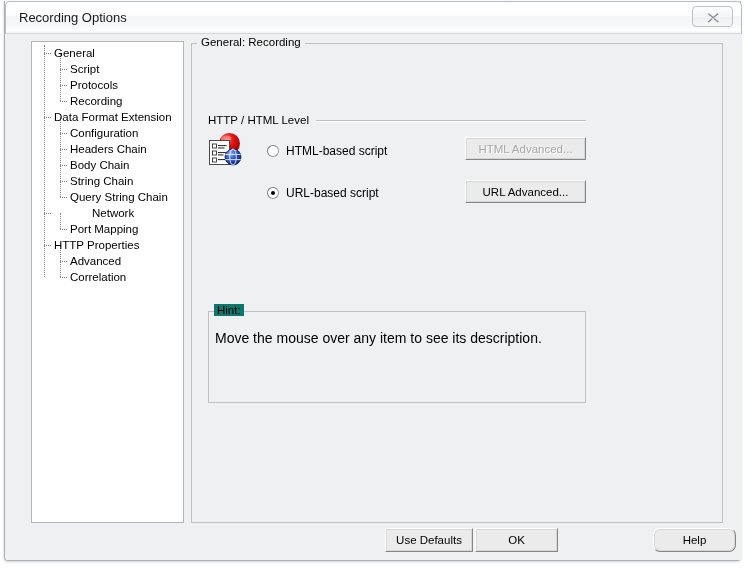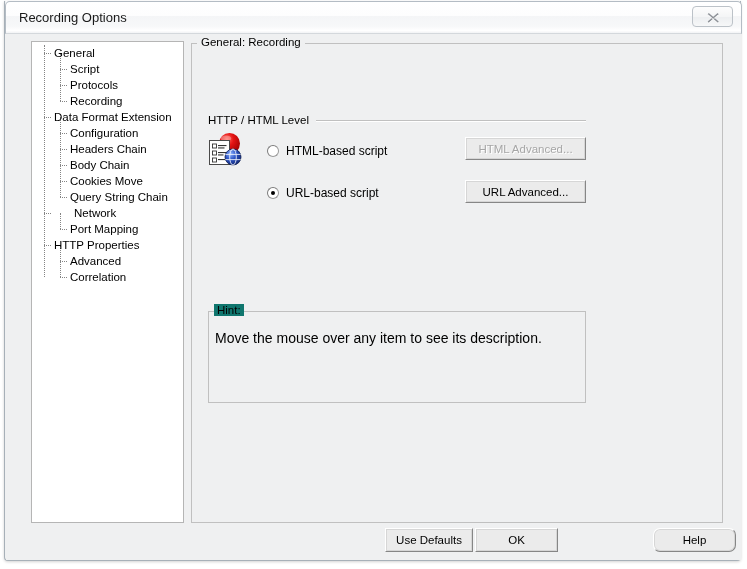--- a/index.html
+++ b/index.html
@@ -311,29 +311,29 @@
           <div class="tree-item" style="top: 0px;">
             <div class="tdash" style="left: 28px; top: 8px; width: 7px;"></div>
             <span class="lbl" style="left: 38px;">Headers Chain</span>
           </div>
           <div class="tree-item" style="top: 0px;">
             <div class="tdash" style="left: 28px; top: 8px; width: 7px;"></div>
             <span class="lbl" style="left: 38px;">Body Chain</span>
           </div>
           <div class="tree-item" style="top: 0px;">
             <div class="tdash" style="left: 28px; top: 8px; width: 7px;"></div>
-            <span class="lbl" style="left: 38px;">Cookies Move</span>
+            <span class="lbl" style="left: 38px;">String Chain</span>
           </div>
           <div class="tree-item" style="top: 0px;">
             <div class="tdash" style="left: 28px; top: 8px; width: 7px;"></div>
             <span class="lbl" style="left: 38px;">Query String Chain</span>
           </div>
           <div class="tree-item" style="top: 0px;">
             <div class="tdash" style="left: 12px; top: 8px; width: 7px;"></div>
-            <span class="lbl" style="left: 22px; padding-left: 20px;">Network</span>
+            <span class="lbl" style="left: 40px; padding-left: 20px;">Network</span>
           </div>
           <div class="tree-item" style="top: 0px;">
             <div class="tdash" style="left: 28px; top: 8px; width: 7px;"></div>
             <span class="lbl" style="left: 38px;">Port Mapping</span>
           </div>
           <div class="tree-item" style="top: 0px;">
             <div class="tdash" style="left: 12px; top: 8px; width: 7px;"></div>
             <span class="lbl" style="left: 22px;">HTTP Properties</span>
           </div>
           <div class="tree-item" style="top: 0px;">

